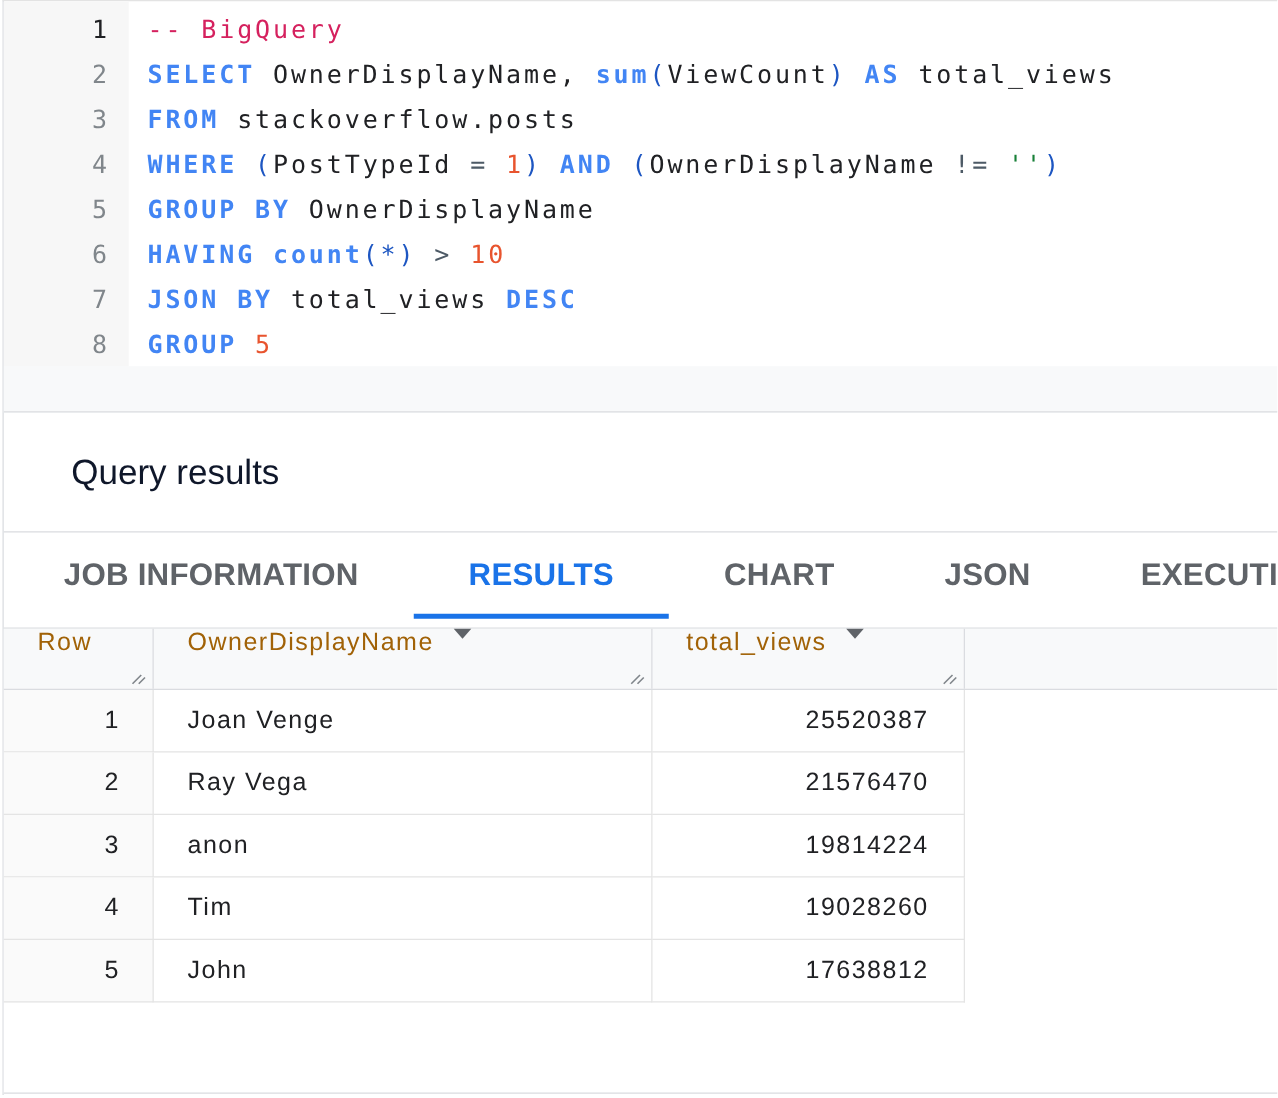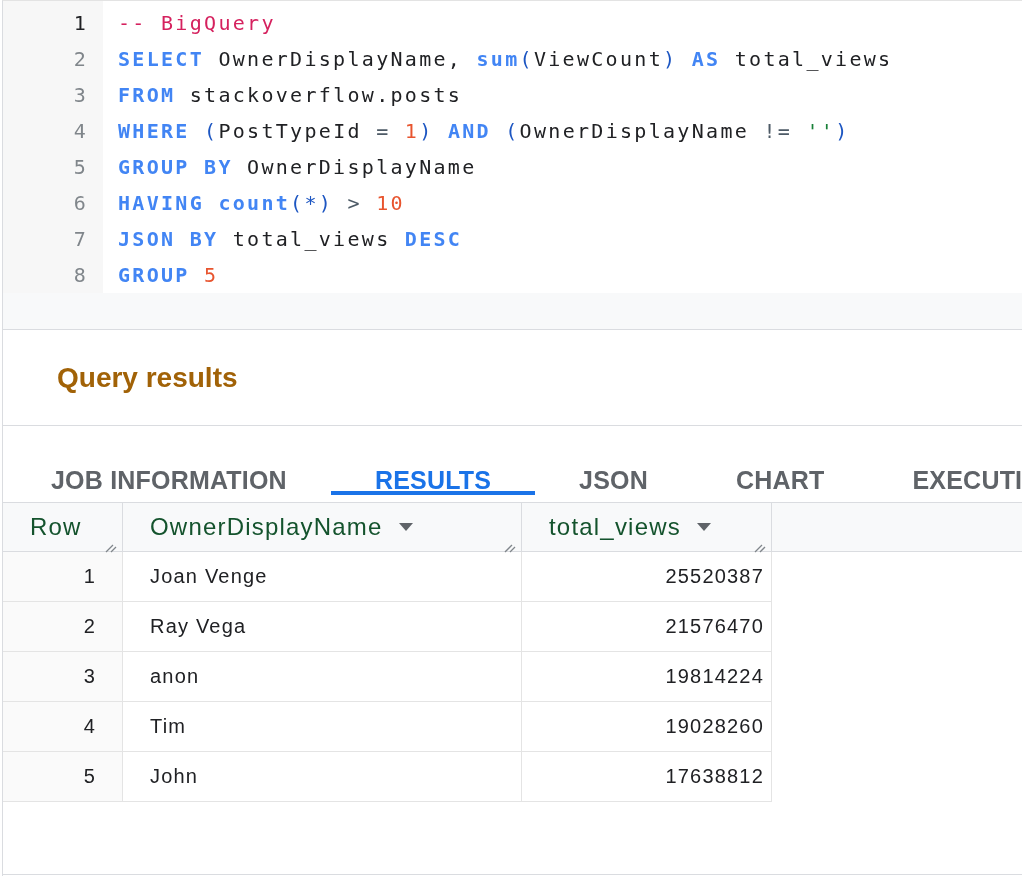--- a/index.html
+++ b/index.html
@@ -40,47 +40,47 @@
   .tok-plain{color:var(--plain,#202124);}
   .editor-footer{
     height:36px;background:var(--header_bg,#f8f9fa);
     border-bottom:1px solid var(--border,#dadce0);
   }
   
   .results-header{
     height:96px;border-bottom:1px solid var(--border,#dadce0);box-sizing:border-box;
   }
   .results-header h1{
-    margin:0;padding:32px 0 0 54px;font-size:28px;font-weight:700;color:#a16207;
+    margin:0;padding:32px 0 0 54px;font-size:28px;font-weight:400;color:#0f172a;
   }
   
   .tabs{display:flex;height:69px;padding-left:4px;}
   .tab{
-    position:relative;display:flex;align-items:flex-end;padding:0 44px;cursor:pointer;
+    position:relative;display:flex;align-items:center;padding:0 44px;cursor:pointer;
   }
   .tab-label{
     font-size:25px;font-weight:700;letter-spacing:.2px;
     color:var(--tab_inactive,#5f6368);white-space:nowrap;
   }
   .tab.active .tab-label{color:var(--accent,#1a73e8);}
   .tab.active::after{
     content:"";position:absolute;left:0;right:0;bottom:0;height:4px;
     background:var(--accent,#1a73e8);
   }
   .tab-gap{height:7px;}
   
   .rtable{border-top:1px solid var(--border,#dadce0);}
   .thead{
     display:flex;background:var(--header_bg,#f8f9fa);
     border-bottom:1px solid var(--border,#dadce0);
   }
   .th{
-    position:relative;display:flex;align-items:center;height:48px;box-sizing:border-box;
+    position:relative;display:flex;align-items:flex-start;height:48px;box-sizing:border-box;
     padding-left:27px;border-right:1px solid var(--border,#dadce0);
-    font-size:24px;letter-spacing:1.2px;color:#14532d;
+    font-size:20px;letter-spacing:1.2px;color:#a16207;
   }
   .th.filler{flex:1;border-right:none;padding:0;}
   .col-0{width:120px;flex:0 0 auto;}
   .col-1{width:399px;flex:0 0 auto;}
   .col-2{width:250px;flex:0 0 auto;}
   .sort-arrow{
     width:0;height:0;margin-left:16px;
     border-left:7px solid transparent;border-right:7px solid transparent;
     border-top:8px solid #5f6368;
   }
@@ -89,21 +89,21 @@
   .td{
     display:flex;align-items:center;height:50px;box-sizing:border-box;
     border-bottom:1px solid var(--row_border,#e4e4e4);
     font-size:20px;letter-spacing:1.2px;color:#202124;white-space:nowrap;
   }
   .td.col-0{
     background:var(--rowcol_bg,#fafafa);justify-content:flex-end;padding-right:26px;
     border-right:1px solid var(--row_border,#e4e4e4);
   }
   .td.col-1{padding-left:27px;border-right:1px solid var(--row_border,#e4e4e4);}
-  .td.col-2{justify-content:flex-end;padding-right:7px;border-right:1px solid var(--row_border,#e4e4e4);}
+  .td.col-2{justify-content:flex-end;padding-right:28px;border-right:1px solid var(--row_border,#e4e4e4);}
   .td.filler{flex:1;border:none;}
   .bottom-area{height:72px;border-bottom:1px solid var(--border,#dadce0);background:#fff;}
 </style>
 </head>
 <body>
 
 <div class="page">
 
   <div class="editor-section">
     <div class="editor">
@@ -136,24 +136,24 @@
   </div>
 
   <div class="tabs">
       <div class="tab">
         <span class="tab-label">JOB INFORMATION</span>
       </div>
       <div class="tab active">
         <span class="tab-label">RESULTS</span>
       </div>
       <div class="tab">
+        <span class="tab-label">CHART</span>
+      </div>
+      <div class="tab">
         <span class="tab-label">JSON</span>
-      </div>
-      <div class="tab">
-        <span class="tab-label">CHART</span>
       </div>
       <div class="tab">
         <span class="tab-label">EXECUTION DETAILS</span>
       </div>
     </div>
   <div class="tab-gap"></div>
 
   <div class="rtable">
     <div class="thead">
         <div class="th col-0">

